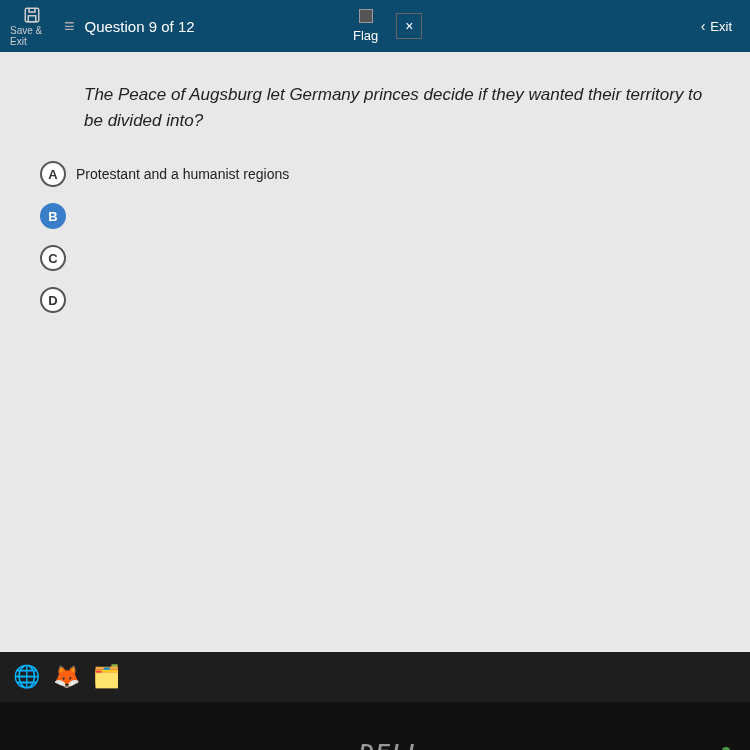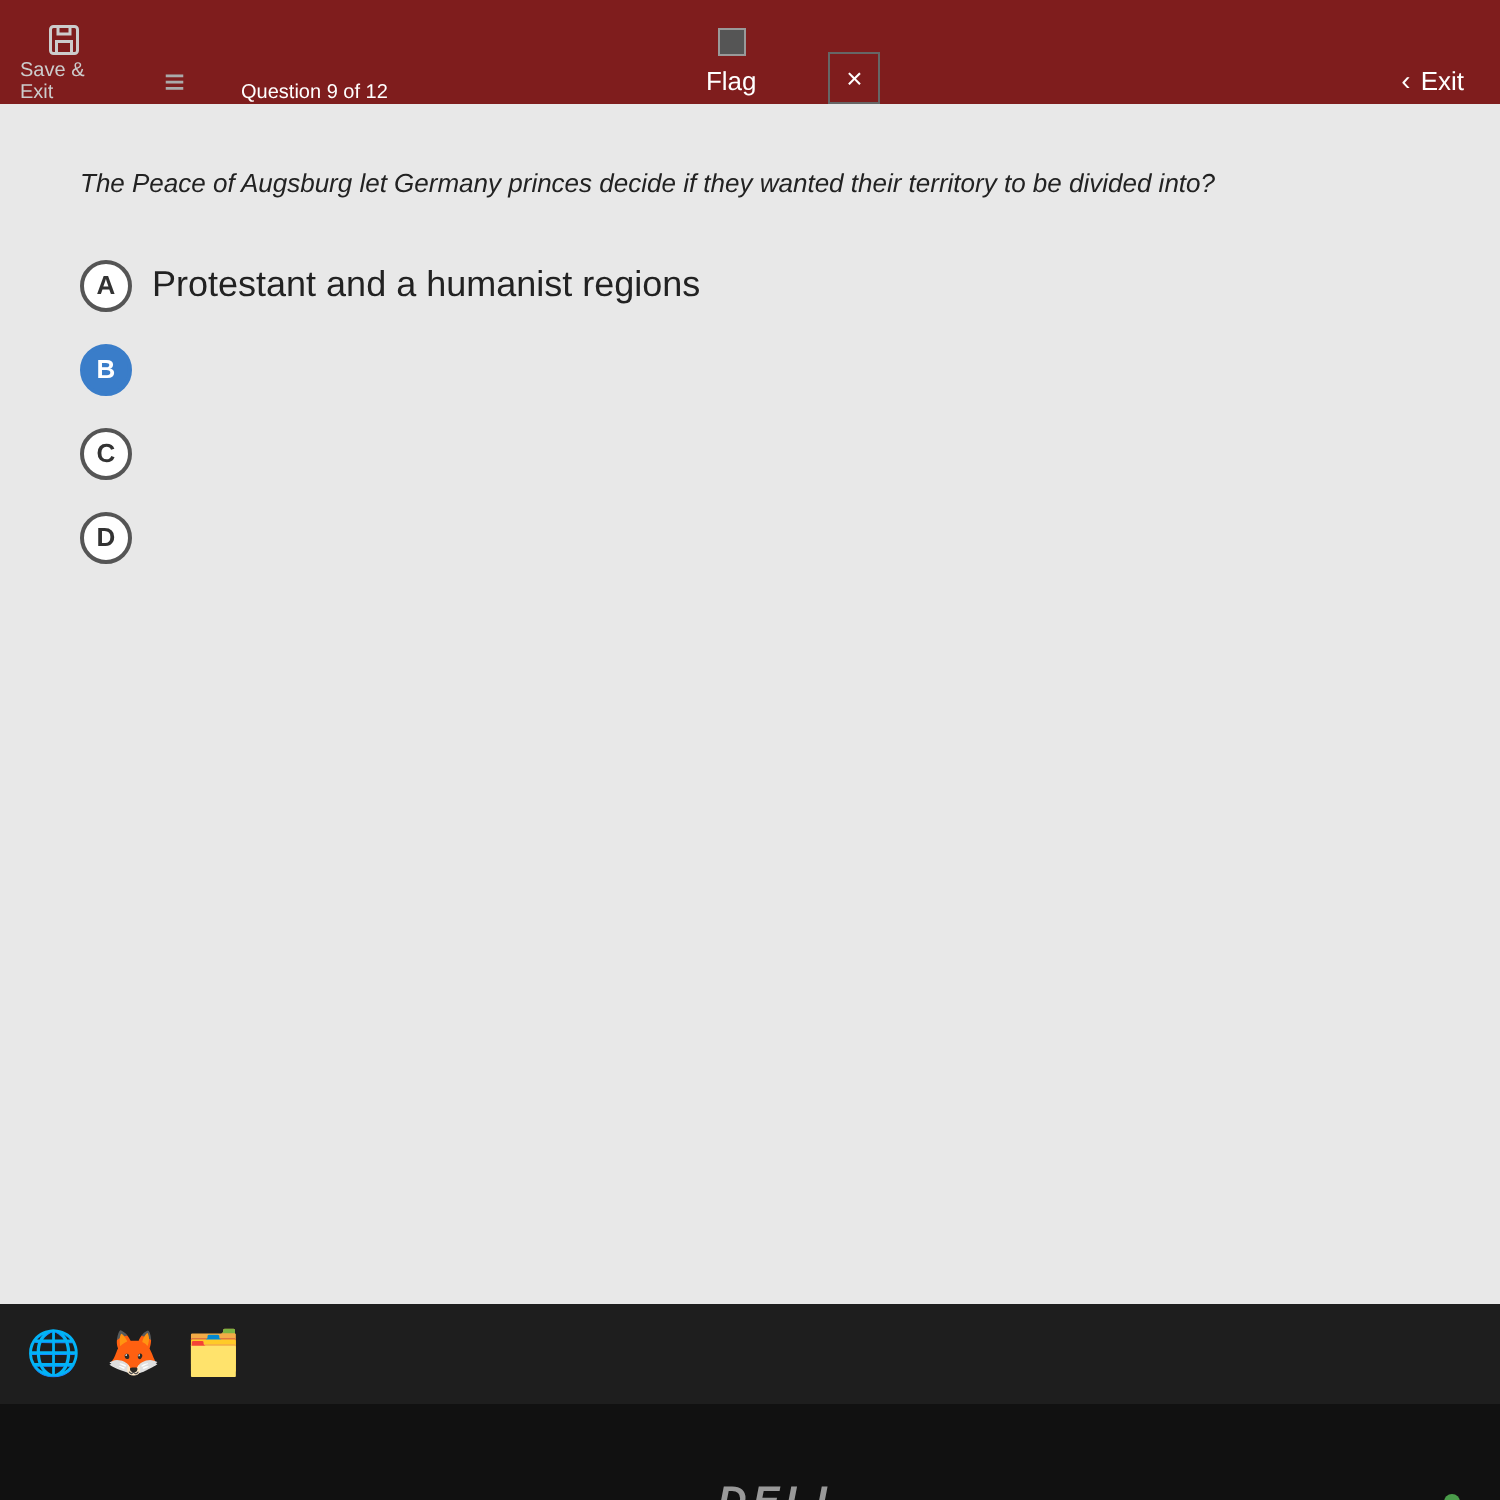--- a/index.html
+++ b/index.html
@@ -8,25 +8,25 @@
       width: 750px;
       height: 750px;
       overflow: hidden;
       font-family: Arial, sans-serif;
       background: #1a1a1a;
     }
 
     
     .toolbar {
       display: flex;
-      align-items: flex-end;
-      background: #7f1d1d;
+      align-items: center;
+      background: #0c4a6e;
       height: 52px;
       padding: 0 10px;
-      gap: 28px;
+      gap: 10px;
     }
 
     .toolbar-left {
       display: flex;
       flex-direction: column;
       align-items: center;
       justify-content: center;
       width: 44px;
     }
 
@@ -77,25 +77,26 @@
 
     
     .quiz-area {
       background: #e8e8e8;
       width: 750px;
       height: 600px;
       padding: 30px 40px;
     }
 
     .question-text {
-      font-size: 13px;
+      font-size: 17px;
       color: #222;
       margin-bottom: 28px;
       line-height: 1.5;
       font-style: italic;
+      margin-left: 44px;
     }
 
     .options-list {
       display: flex;
       flex-direction: column;
       gap: 16px;
     }
 
     .option-item {
       display: flex;
@@ -119,21 +120,21 @@
       color: #333;
     }
 
     .option-circle.selected {
       background: #3a7dc9;
       border-color: #3a7dc9;
       color: white;
     }
 
     .option-label {
-      font-size: 18px;
+      font-size: 14px;
       color: #222;
     }
 
     
     .taskbar {
       background: #1e1e1e;
       height: 50px;
       display: flex;
       align-items: center;
       padding: 0 12px;
@@ -196,21 +197,21 @@
     <svg width="18" height="18" viewBox="0 0 24 24" fill="none" stroke="#ccc" stroke-width="2">
       <rect x="3" y="3" width="18" height="18" rx="2"></rect>
       <path d="M8 3v5h8V3"></path>
       <path d="M7 13h10v8H7z"></path>
     </svg>
     <span style="color:#ccc;font-size:10px;margin-top:1px;cursor:pointer;">Save &amp; Exit</span>
   </div>
 
   <span style="color:#aaa;font-size:18px;cursor:pointer;">≡</span>
 
-  <span style="color:white;font-size:10px;font-weight:500;flex:1;">Question 9 of 12</span>
+  <span style="color:white;font-size:15px;font-weight:500;flex:1;">Question 9 of 12</span>
 
   <div class="flag-btn">
     <div class="flag-icon-box"></div>
     <span>Flag</span>
   </div>
 
   <button class="close-btn">
     <span>×</span>
   </button>
 

